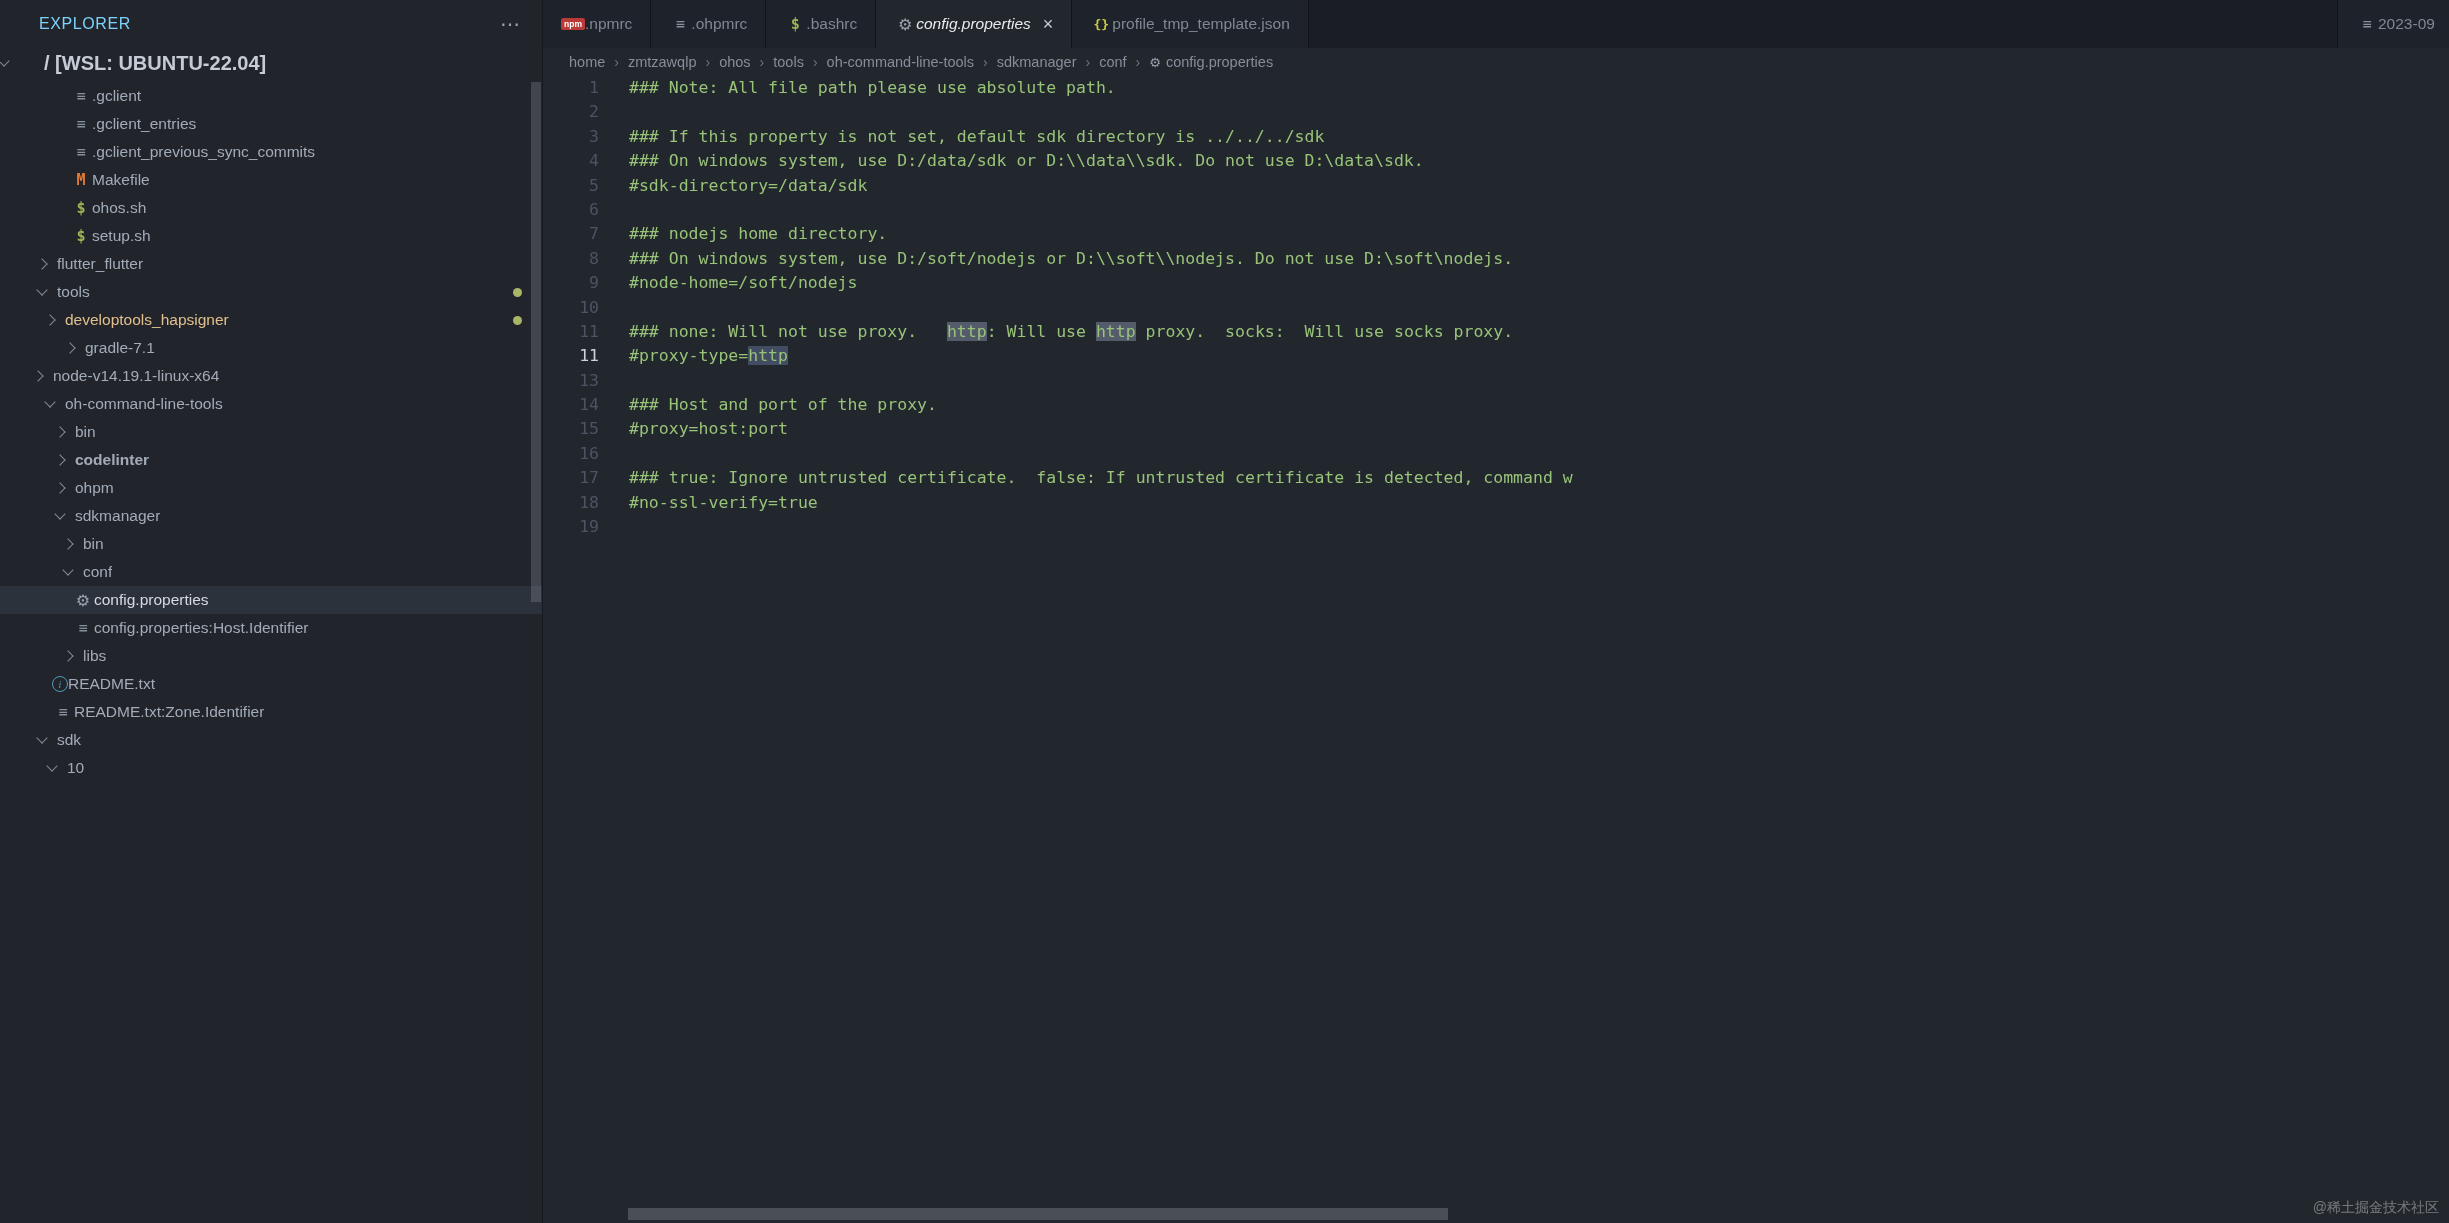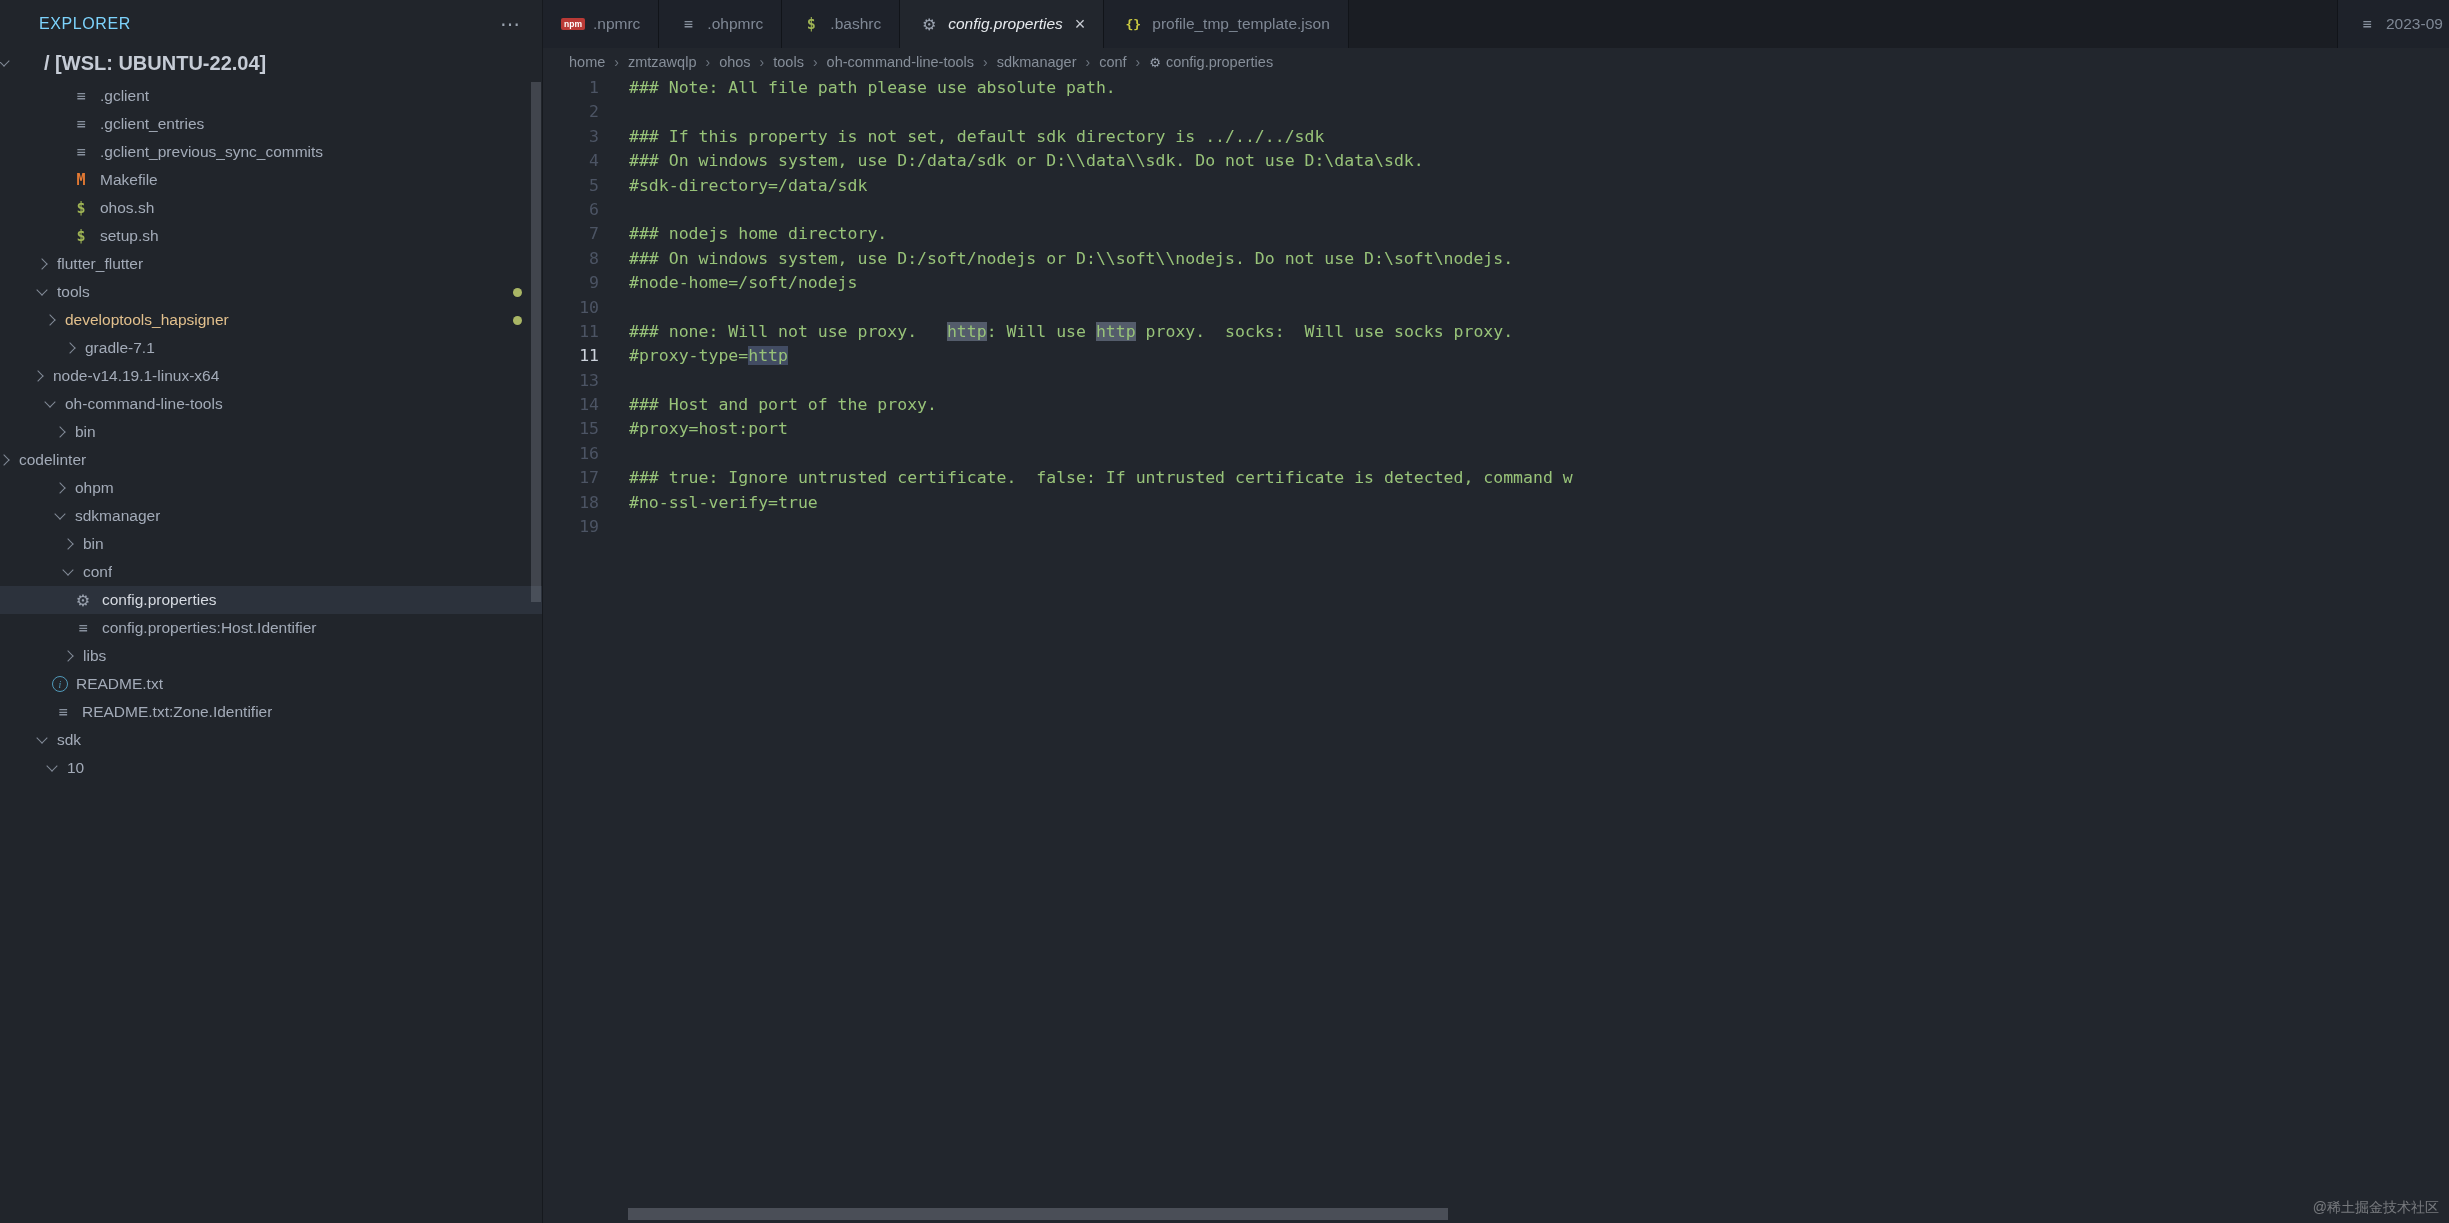--- a/index.html
+++ b/index.html
@@ -25,21 +25,21 @@
     border-bottom:1.6px solid #828a97; flex-shrink:0; margin-right:11px; }
   .chev.right { transform:rotate(-45deg); }
   .chev.down  { transform:rotate(45deg); margin-top:-4px; }
   .dot { position:absolute; right:20px; top:10px; width:9px; height:9px;
     border-radius:50%; background:#a9b665; }
   .v-scrollbar { position:absolute; top:82px; right:1px; width:10px; height:520px;
     background:rgba(150,156,166,.28); }
 
   
   .ticon { width:22px; flex-shrink:0; display:inline-flex; align-items:center;
-    justify-content:center; margin-right:8px; font-size:15px; font-family:"DejaVu Sans Mono", monospace; }
+    justify-content:center; font-size:15px; font-family:"DejaVu Sans Mono", monospace; }
   .i-file     { color:#87909d; font-size:15px; }
   .i-makefile { color:#e37933; font-weight:bold; }
   .i-shell    { color:#9fb454; font-weight:bold; }
   .i-gear     { color:#9aa2af; font-size:16px; font-family:"DejaVu Sans", sans-serif; }
   .i-json     { color:#cbcb41; font-weight:bold; font-size:13px; }
   .i-npm  { width:auto; background:#b93a36; color:#fff; font-size:8.5px; font-weight:bold;
     padding:2px 3px; border-radius:2px; line-height:1; font-family:"Liberation Sans",sans-serif; }
   .i-info { width:16px; height:16px; border:1.5px solid #519aba; border-radius:50%;
     color:#519aba; font-size:10px; font-style:italic; font-family:"Liberation Serif", serif; }
 
@@ -139,21 +139,21 @@
           <span class="tree-label">node-v14.19.1-linux-x64</span>
         </div>
         <div class="tree-row" style="padding-left: 46px;">
           <span class="chev down"></span>
           <span class="tree-label">oh-command-line-tools</span>
         </div>
         <div class="tree-row" style="padding-left: 56px;">
           <span class="chev right"></span>
           <span class="tree-label">bin</span>
         </div>
-        <div class="tree-row" style="">
+        <div class="tree-row" style="padding-left: 56px; font-weight: bold;">
           <span class="chev right"></span>
           <span class="tree-label">codelinter</span>
         </div>
         <div class="tree-row" style="padding-left: 56px;">
           <span class="chev right"></span>
           <span class="tree-label">ohpm</span>
         </div>
         <div class="tree-row" style="padding-left: 56px;">
           <span class="chev down"></span>
           <span class="tree-label">sdkmanager</span>

